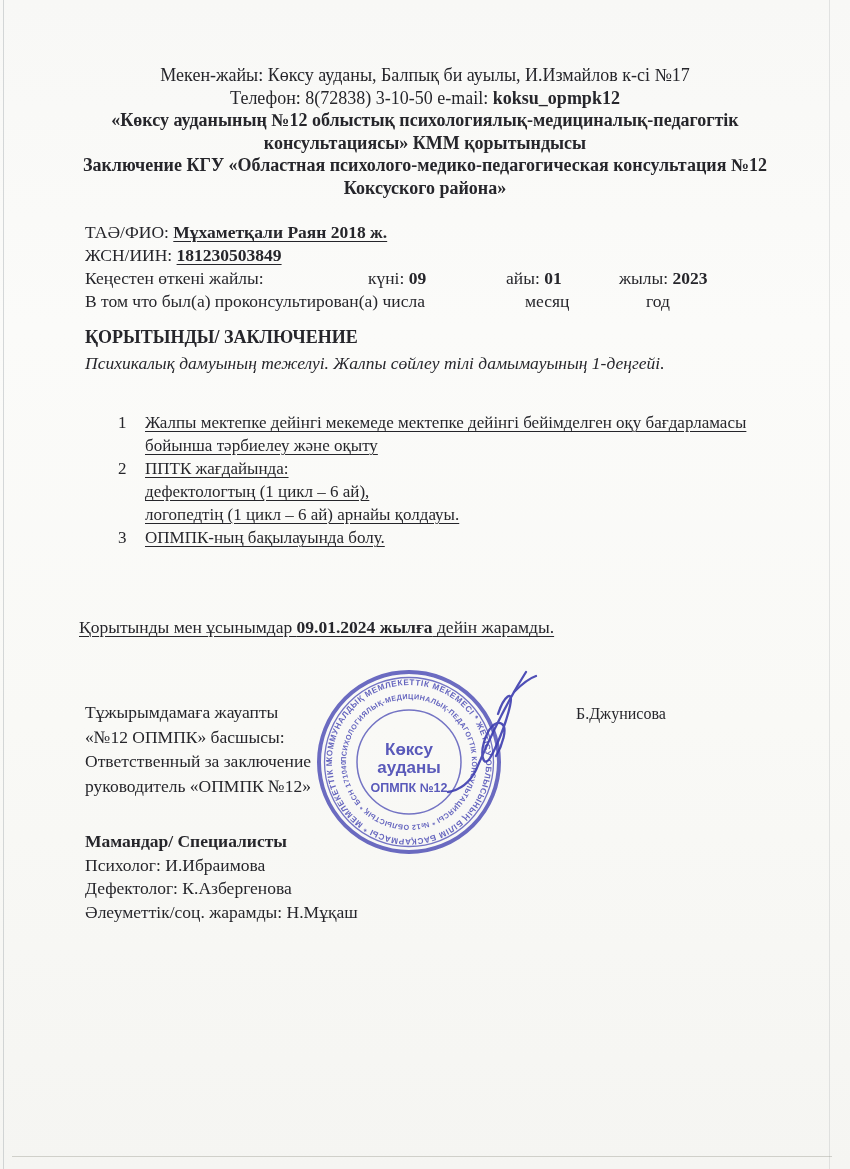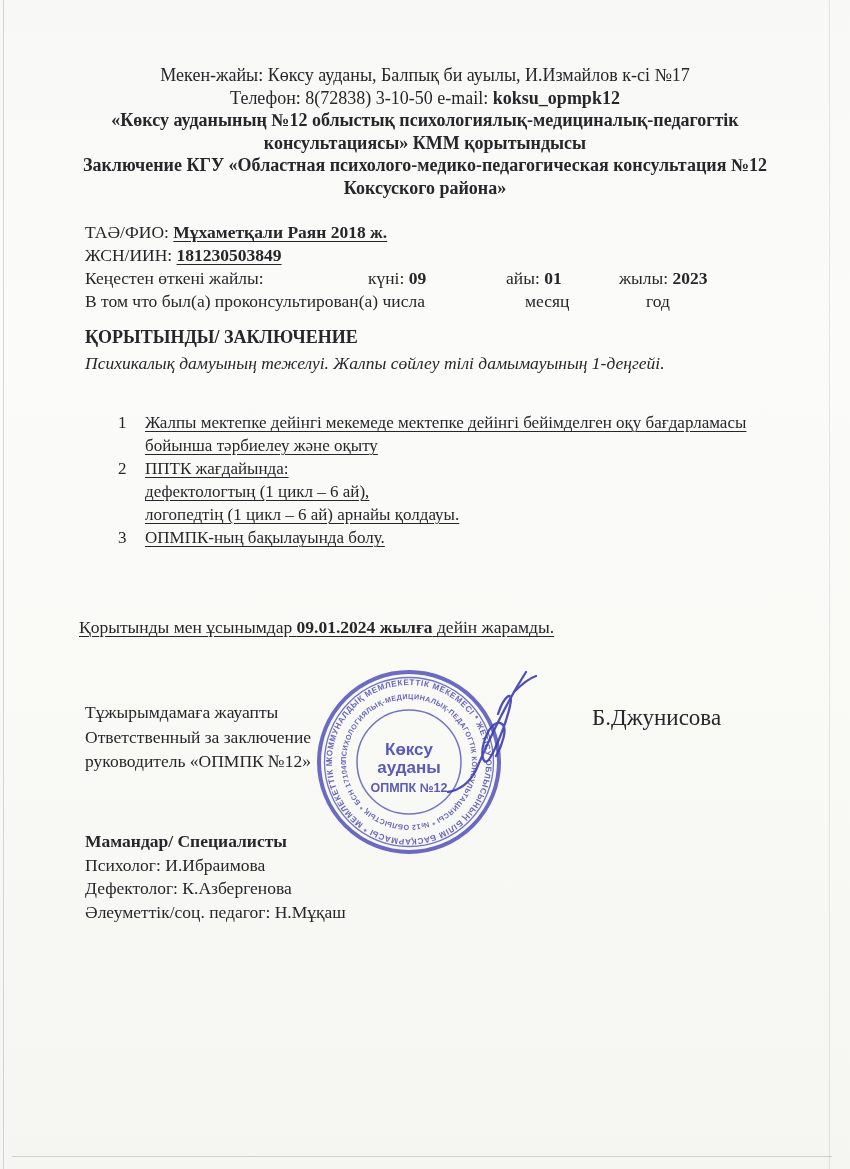--- a/index.html
+++ b/index.html
@@ -21,21 +21,21 @@
   .conclusion{position:absolute;top:326px;left:85px;width:700px;}
   .conclusion .head{font-size:18px;line-height:22px;}
   .conclusion .text{font-size:17.5px;margin-top:5px;}
   .recs{position:absolute;top:408px;left:85px;width:692px;font-size:17px;line-height:23px;}
   .recs .list{margin-top:3px;}
   .item{display:flex;align-items:flex-start;}
   .item .num{margin-left:33px;width:27px;flex:0 0 27px;}
   .item .itext{flex:1;}
   .validity{position:absolute;top:617px;left:79px;width:700px;font-size:17.5px;}
   .sigblock{position:absolute;top:700px;left:85px;width:330px;font-size:17.5px;line-height:24.5px;}
-  .signer{position:absolute;top:705px;left:592px;font-size:23px;}
+  .signer{position:absolute;top:705px;left:576px;font-size:16px;}
   .specialists{position:absolute;top:830px;left:85px;width:500px;font-size:17.5px;line-height:23.5px;}
   .stamp-svg{position:absolute;left:313px;top:666px;width:192px;height:192px;opacity:.92;}
   .sign-svg{position:absolute;left:418px;top:662px;width:130px;height:135px;}
 </style>
 </head>
 <body>
 
 <div class="page">
   <div class="edge-left"></div>
   <div class="edge-right"></div>
@@ -100,20 +100,21 @@
   </section>
 
   <div class="validity">
     <span class="u">
       <span>Қорытынды мен ұсынымдар </span><span class="b">09.01.2024 жылға</span><span> дейін жарамды.</span>
     </span>
   </div>
 
   <section class="sigblock">
     <div>Тұжырымдамаға  жауапты</div>
+    <div>«№12 ОПМПК» басшысы:</div>
     <div>Ответственный за заключение</div>
     <div>руководитель «ОПМПК №12»</div>
   </section>
 
   <svg class="stamp-svg" viewBox="0 0 192 192">
     <defs>
       <path id="ringA" d="M 96,96 m -77,0 a 77,77 0 1,1 154,0 a 77,77 0 1,1 -154,0"></path>
       <path id="ringB" d="M 96,96 m -63,0 a 63,63 0 1,1 126,0 a 63,63 0 1,1 -126,0"></path>
     </defs>
     <g fill="none" stroke="#4343b2">
@@ -141,15 +142,15 @@
       <path d="M96,30 C104,22 112,16 118,14"></path>
     </g>
   </svg>
 
   <div class="signer">Б.Джунисова</div>
 
   <section class="specialists">
     <div class="b">Мамандар/ Специалисты</div>
     <div>Психолог: И.Ибраимова</div>
     <div>Дефектолог: К.Азбергенова</div>
-    <div>Әлеуметтік/соц. педагог: Н.Мұқаш</div>
+    <div>Әлеуметтік/соц. жарамды: Н.Мұқаш</div>
   </section>
 </div>
 
 </body></html>

